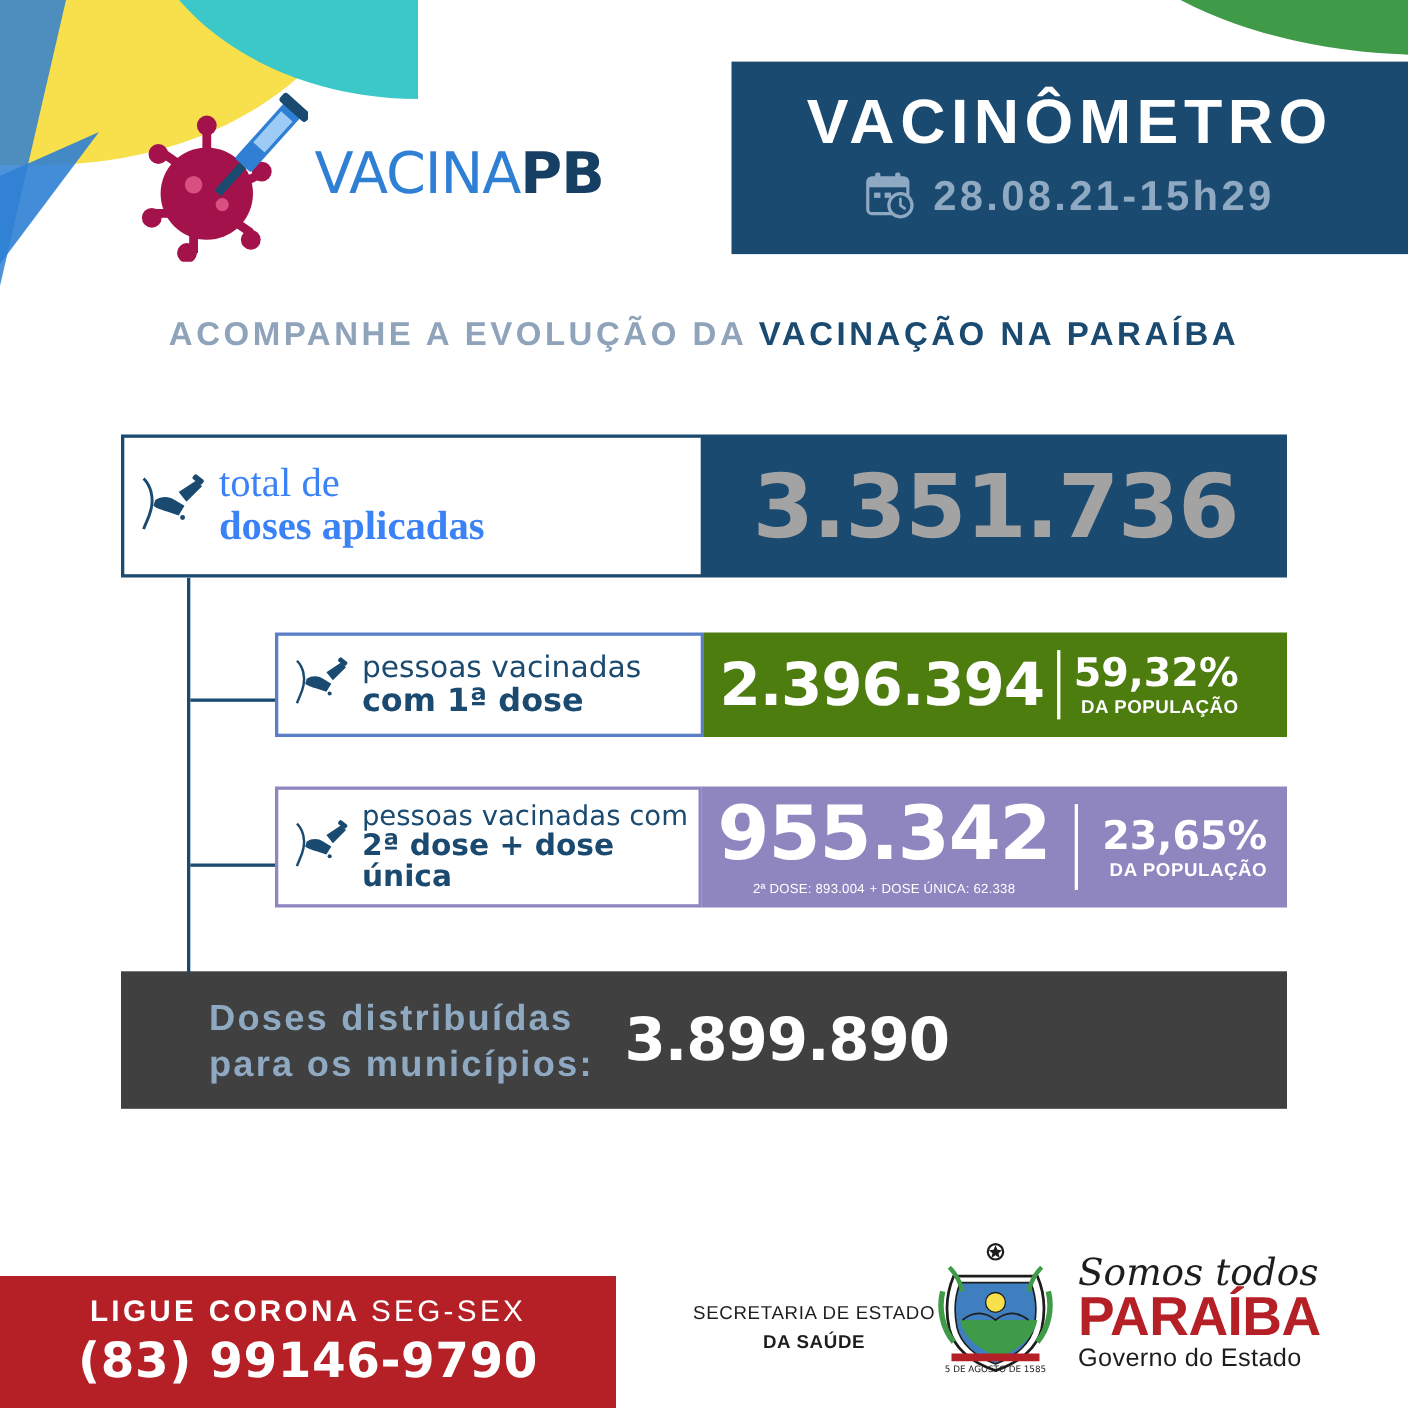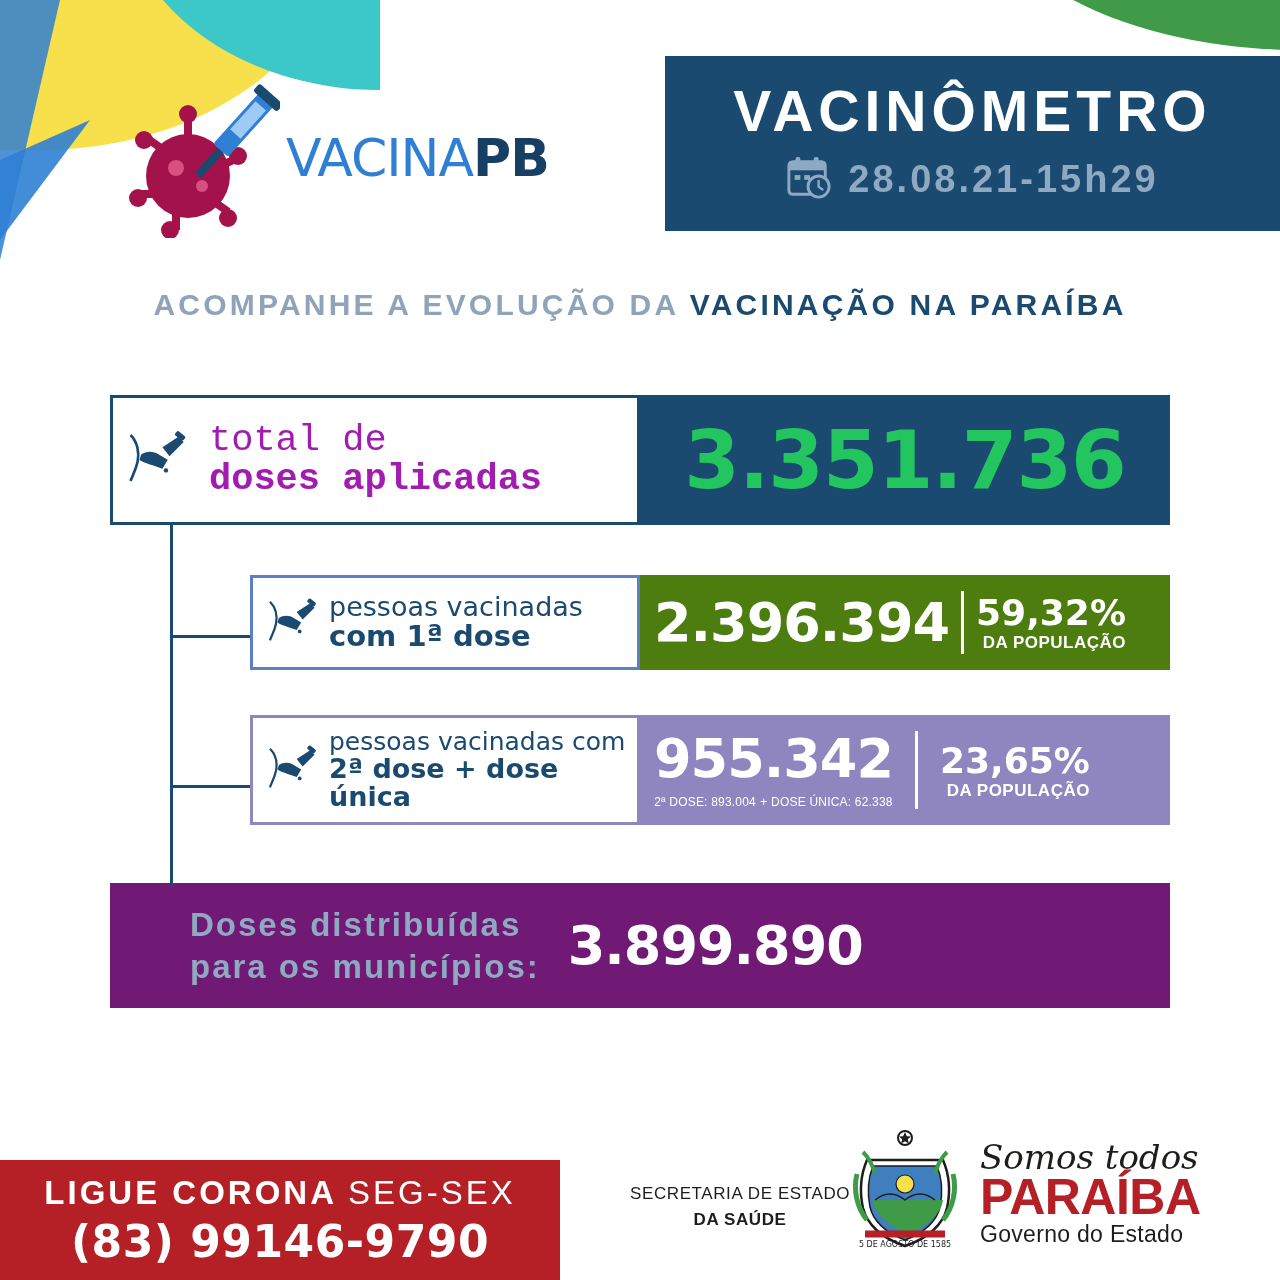--- a/index.html
+++ b/index.html
@@ -94,30 +94,29 @@
     background: #ffffff; display: flex; align-items: center;
     border: 3px solid #1b4a70;
   }
   .label-box .hand { flex: 0 0 auto; margin: 0 10px 0 14px; }
   .label-text { line-height: 1.05; }
 
   
   .row-total { height: 130px; margin-left: 0; }
   .row-total .label-box { width: 530px; border-color: #1b4a70; }
   .row-total .label-text {
-    font-size: 37px; color: #a21caf; font-weight: 400;
-    font-family: Liberation Mono, monospace;
-    margin-left: 10px;
+    font-size: 37px; color: #3b82f6; font-weight: 400;
+    font-family: Liberation Serif, serif;
   }
   .row-total .label-text .l2 { font-weight: 700; }
   .row-total .value-box {
     flex: 1; background: #1b4a70; display: flex; align-items: center; justify-content: center;
   }
   .row-total .value-num {
-    color: #22c55e; font-size: 80px; font-weight: 700; letter-spacing: -1px;
+    color: #a3a3a3; font-size: 80px; font-weight: 700; letter-spacing: -1px;
     font-family: "DejaVu Sans", sans-serif;
   }
 
   
   .bracket {
     position: absolute; left: 60px; top: 130px;
     width: 110px; height: 360px;
     border-left: 3px solid #1b4a70;
   }
   .bracket .tick1, .bracket .tick2 {
@@ -149,47 +148,47 @@
   .row-d2 .label-box { width: 390px; border-color: #8f86c0; }
   .row-d2 .label-text { font-size: 25px; color: #1b4a70; font-family: "DejaVu Sans", sans-serif; }
   .row-d2 .label-text .l2 { font-size: 27px; }
   .row-d2 .label-text .l2 b { font-weight: 700; }
   .row-d2 .value-box {
     flex: 1; background: #8f86c0; display: flex; align-items: center; justify-content: flex-start;
     padding-left: 14px; gap: 22px;
   }
   .v2-stack { display: flex; flex-direction: column; align-items: center; }
   .row-d2 .value-num {
-    color: #fff; font-size: 54px; font-weight: 700; letter-spacing: -1px; line-height: 1;
+    color: #fff; font-size: 68px; font-weight: 700; letter-spacing: -1px; line-height: 1;
     font-family: "DejaVu Sans", sans-serif;
   }
   .v2-break { color: #fff; font-size: 15px; margin-top: 6px; letter-spacing: .2px; }
   .v2-break .sm { font-size: 12px; }
 
   
   .row-dist {
     margin-top: 58px; margin-left: 0; width: 1060px; height: 125px;
-    background: #701a75; display: flex; align-items: center; padding-left: 80px; gap: 28px;
+    background: #404040; display: flex; align-items: center; padding-left: 80px; gap: 28px;
   }
   .dist-label {
     color: #8fa9c2; font-size: 33px; font-weight: 700; letter-spacing: 2px; line-height: 1.25;
   }
   .dist-num {
     color: #fff; font-size: 54px; font-weight: 700; letter-spacing: -1px;
     font-family: "DejaVu Sans", sans-serif;
   }
 
   
   .footer { position: absolute; left: 0; bottom: 0; width: 100%; height: 185px; }
   .corona-box {
     position: absolute; left: 0; bottom: 0; width: 560px; height: 120px;
     background: #b42025; color: #fff;
     display: flex; flex-direction: column; align-items: center; justify-content: center;
   }
-  .corona-top { font-size: 33px; letter-spacing: 3px; font-weight: 700; }
+  .corona-top { font-size: 27px; letter-spacing: 3px; font-weight: 700; }
   .corona-top .thin { font-weight: 400; }
   .corona-phone { font-size: 44px; font-weight: 700; letter-spacing: .5px; margin-top: 4px;
     font-family: "DejaVu Sans", sans-serif; }
 
   .sec-estado {
     position: absolute; left: 630px; bottom: 48px; text-align: center;
     color: #1d1d1b; font-size: 17px; letter-spacing: .6px; line-height: 1.5;
   }
   .sec-estado b { font-weight: 700; }
 

